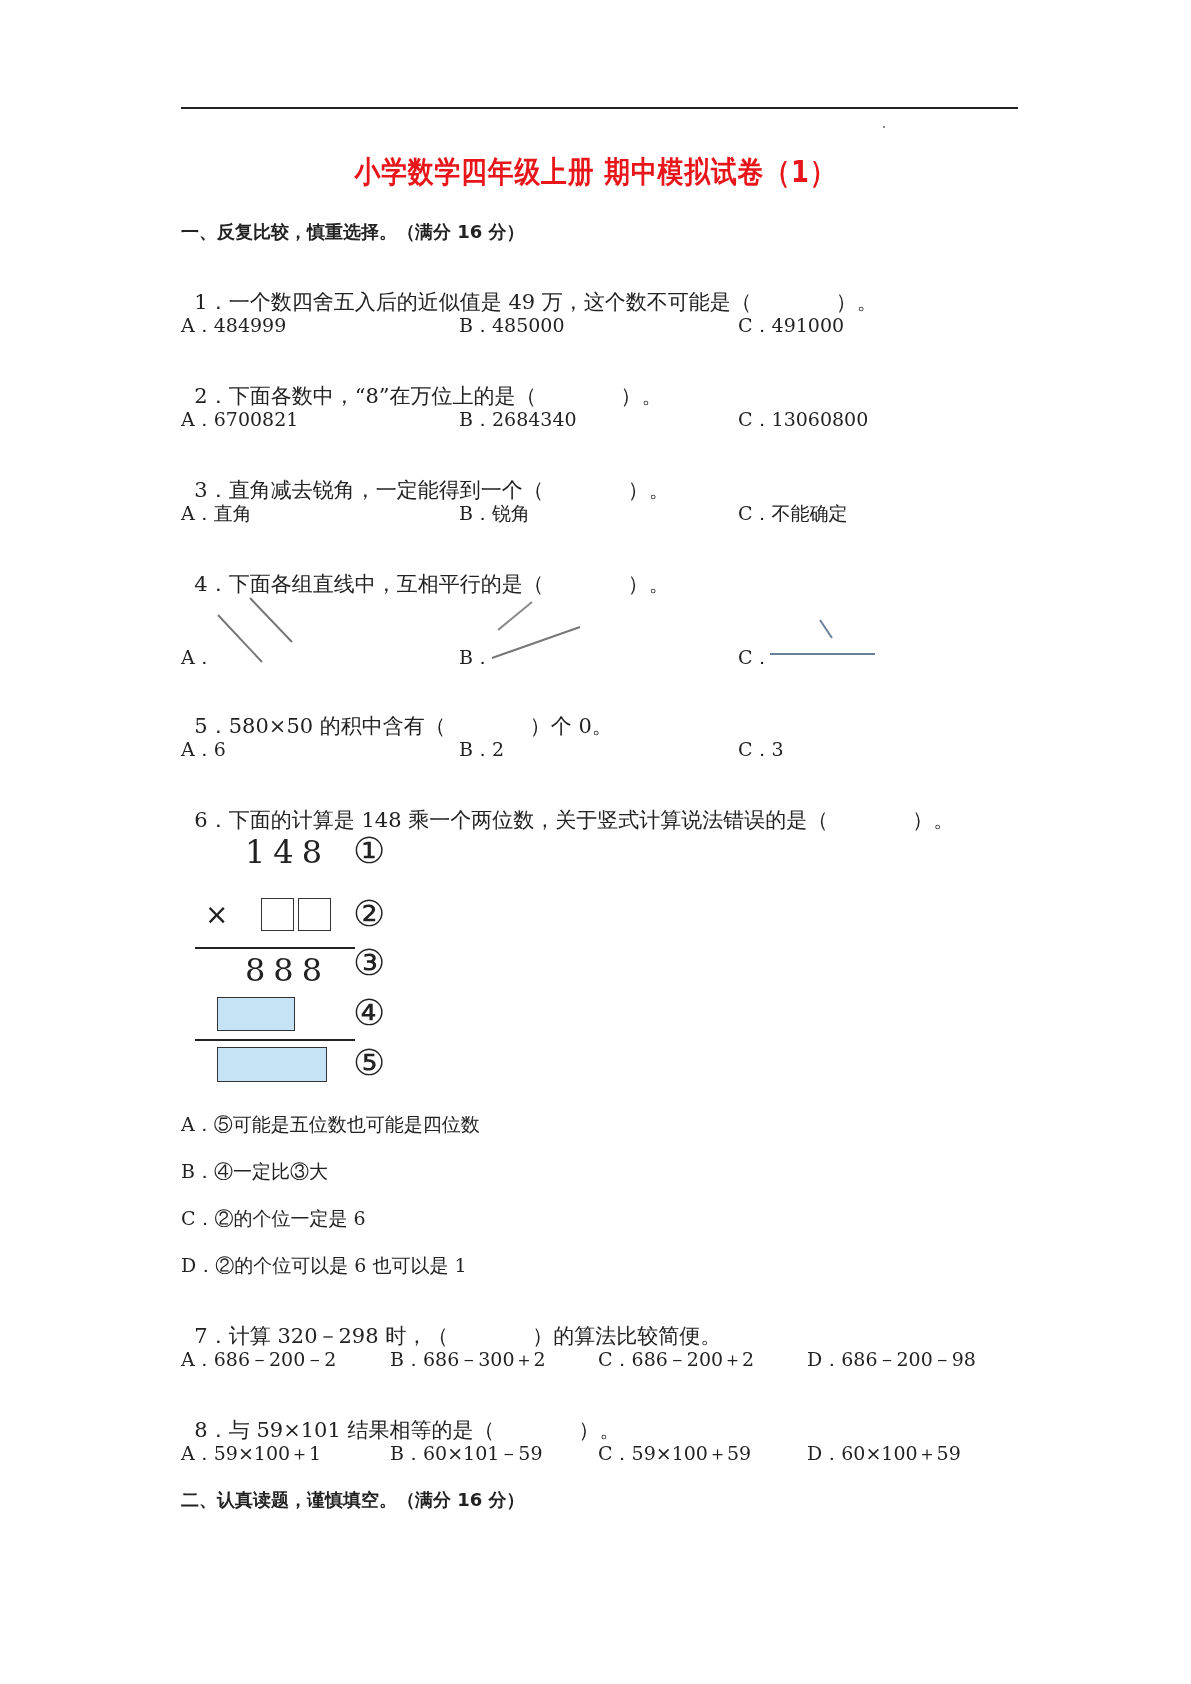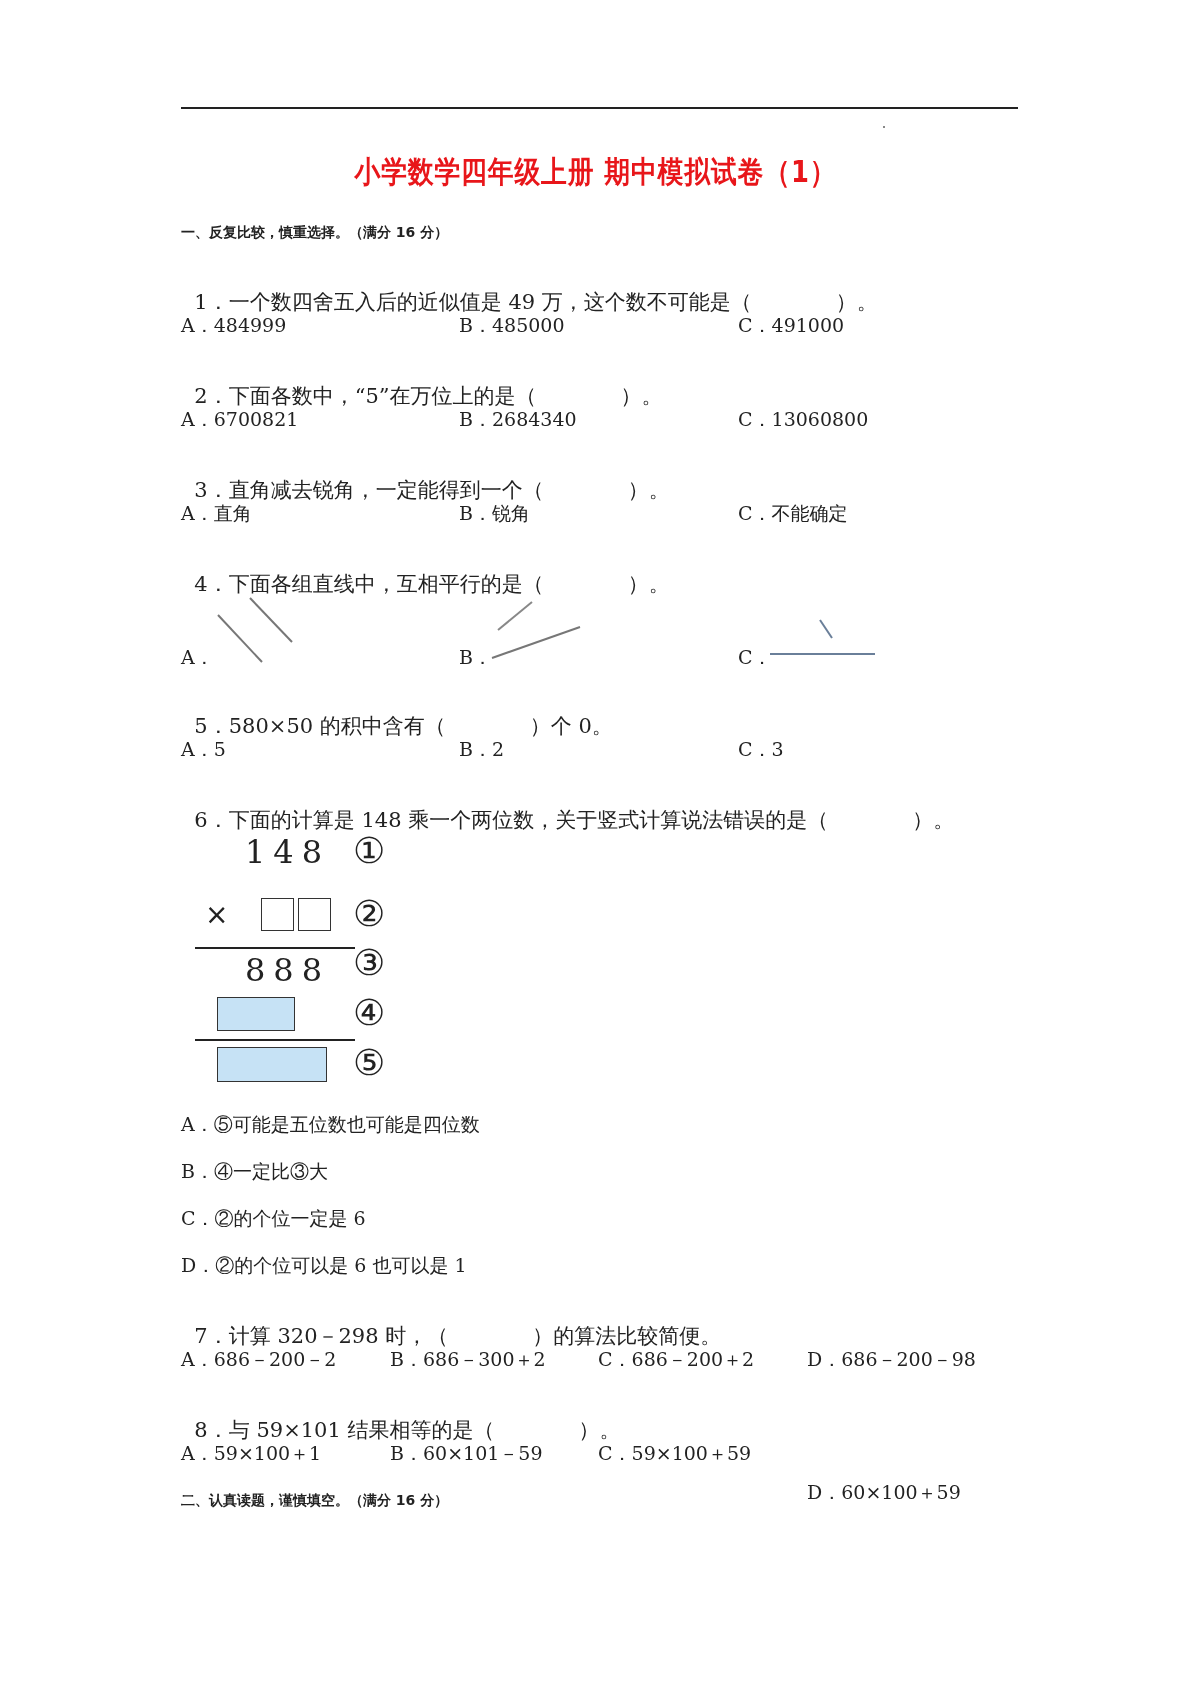--- a/index.html
+++ b/index.html
@@ -9,21 +9,21 @@
     color: #222;
   }
   .top-rule { position: absolute; left: 181px; top: 107px; width: 837px; height: 2px; background: #222; }
   .dot-mark { position: absolute; left: 883px; top: 126px; width: 2px; height: 2px; background: #888; }
   .title {
     position: absolute; left: 0; width: 1191px; top: 152px; text-align: center;
     font-size: 30px; color: #e8161a; font-family: "DejaVu Sans", "Liberation Sans", sans-serif;
     font-weight: bold; letter-spacing: 1px; transform: scaleX(0.86); transform-origin: 595px 0;
   }
   .line { position: absolute; left: 181px; font-size: 21px; white-space: pre; line-height: 24px; }
-  .section { font-weight: bold; font-family: "DejaVu Sans", "Liberation Sans", sans-serif; font-size: 14px; }
+  .section { font-weight: bold; font-family: "DejaVu Sans", "Liberation Sans", sans-serif; font-size: 18px; }
   .opt { position: absolute; font-size: 19px; white-space: pre; line-height: 24px; }
   .figure { position: absolute; }
   .vc { position: absolute; left: 195px; top: 825px; width: 200px; height: 265px; text-align: right; }
   .vc .digits { position: absolute; font-size: 32px; letter-spacing: 8px; font-family: "DejaVu Serif", serif; }
   .vc .circ { position: absolute; left: 158px; font-size: 36px; font-family: "DejaVu Serif", serif; line-height: 36px; }
   .vc .box { position: absolute; border: 1.5px solid #333; background: #fff; }
   .vc .bluebox { position: absolute; border: 1.5px solid #333; background: #c6e2f5; }
   .vc .rule { position: absolute; height: 2px; background: #222; }
   .vc .times { position: absolute; font-size: 28px; font-family: "DejaVu Sans", sans-serif; }
 </style>
@@ -38,21 +38,21 @@
 <div class="line section" style="top:220px">一、反复比较，慎重选择。（满分 16 分）</div>
 
 <div class="line" style="top:266px">
   <span>1．</span><span>一个数四舍五入后的近似值是 49 万，这个数不可能是（　　　　）。</span>
 </div>
 <div class="opt" style="left:181px; top:313px">A．484999</div>
 <div class="opt" style="left:459px; top:313px">B．485000</div>
 <div class="opt" style="left:738px; top:313px">C．491000</div>
 
 <div class="line" style="top:360px">
-  <span>2．</span><span>下面各数中，“5”在万位上的是（　　　　）。</span>
+  <span>2．</span><span>下面各数中，“8”在万位上的是（　　　　）。</span>
 </div>
 <div class="opt" style="left:181px; top:407px">A．6700821</div>
 <div class="opt" style="left:459px; top:407px">B．2684340</div>
 <div class="opt" style="left:738px; top:407px">C．13060800</div>
 
 <div class="line" style="top:454px">
   <span>3．</span><span>直角减去锐角，一定能得到一个（　　　　）。</span>
 </div>
 <div class="opt" style="left:181px; top:501px">A．直角</div>
 <div class="opt" style="left:459px; top:501px">B．锐角</div>
@@ -73,21 +73,21 @@
 </svg>
 <div class="opt" style="left:738px; top:645px">C．</div>
 <svg class="figure" style="left:765px; top:612px" width="120" height="50">
   <line x1="55" y1="8" x2="67" y2="26" stroke="#6a7f99" stroke-width="2"></line>
   <line x1="5" y1="42" x2="110" y2="42" stroke="#6a7f99" stroke-width="2"></line>
 </svg>
 
 <div class="line" style="top:690px">
   <span>5．</span><span>580×50 的积中含有（　　　　）个 0。</span>
 </div>
-<div class="opt" style="left:181px; top:737px">A．5</div>
+<div class="opt" style="left:181px; top:737px">A．6</div>
 <div class="opt" style="left:459px; top:737px">B．2</div>
 <div class="opt" style="left:738px; top:737px">C．3</div>
 
 <div class="line" style="top:784px">
   <span>6．</span><span>下面的计算是 148 乘一个两位数，关于竖式计算说法错误的是（　　　　）。</span>
 </div>
 
 <div class="vc">
   <div class="digits" style="left:50px; top:8px">148</div>
   <div class="circ" style="top:8px">①</div>
@@ -123,15 +123,15 @@
 <div class="opt" style="left:390px; top:1347px">B．686－300＋2</div>
 <div class="opt" style="left:598px; top:1347px">C．686－200＋2</div>
 <div class="opt" style="left:807px; top:1347px">D．686－200－98</div>
 
 <div class="line" style="top:1394px">
   <span>8．</span><span>与 59×101 结果相等的是（　　　　）。</span>
 </div>
 <div class="opt" style="left:181px; top:1441px">A．59×100＋1</div>
 <div class="opt" style="left:390px; top:1441px">B．60×101－59</div>
 <div class="opt" style="left:598px; top:1441px">C．59×100＋59</div>
-<div class="opt" style="left:807px; top:1480px">D．60×100＋59</div>
+<div class="opt" style="left:807px; top:1441px">D．60×100＋59</div>
 
 <div class="line section" style="top:1488px">二、认真读题，谨慎填空。（满分 16 分）</div>
 
 </body></html>

